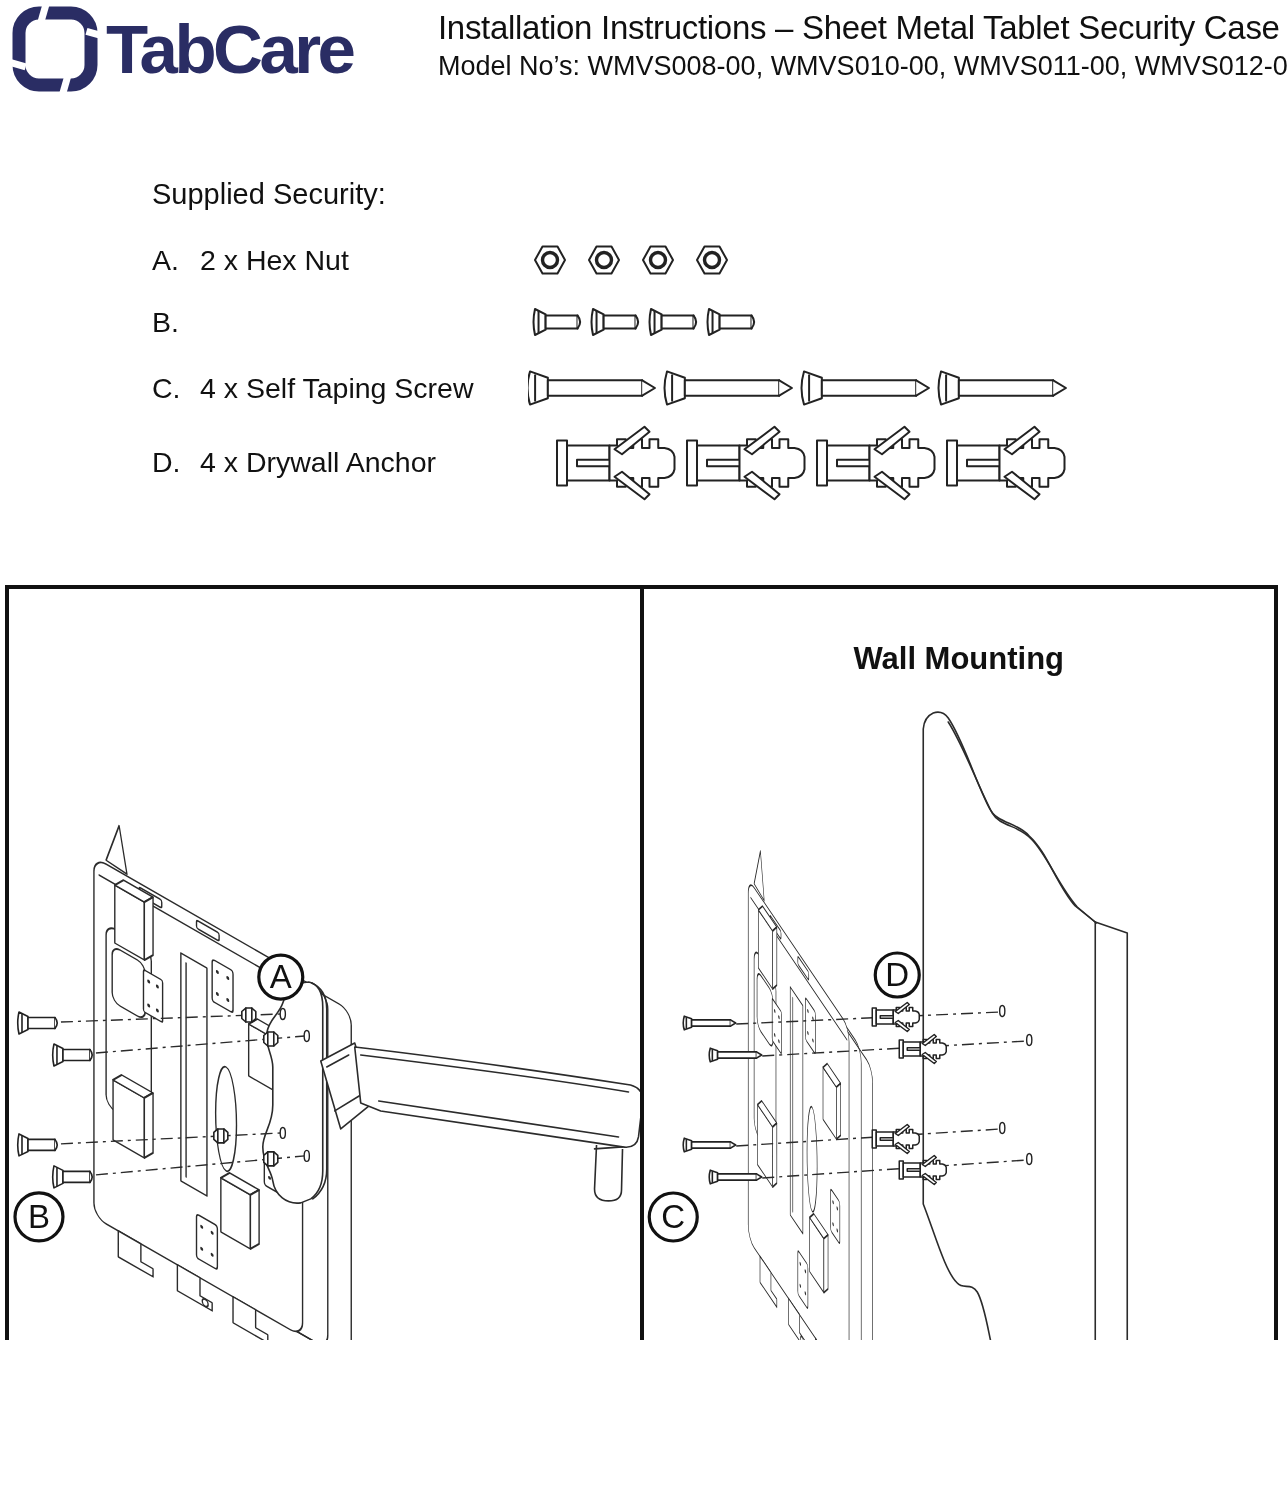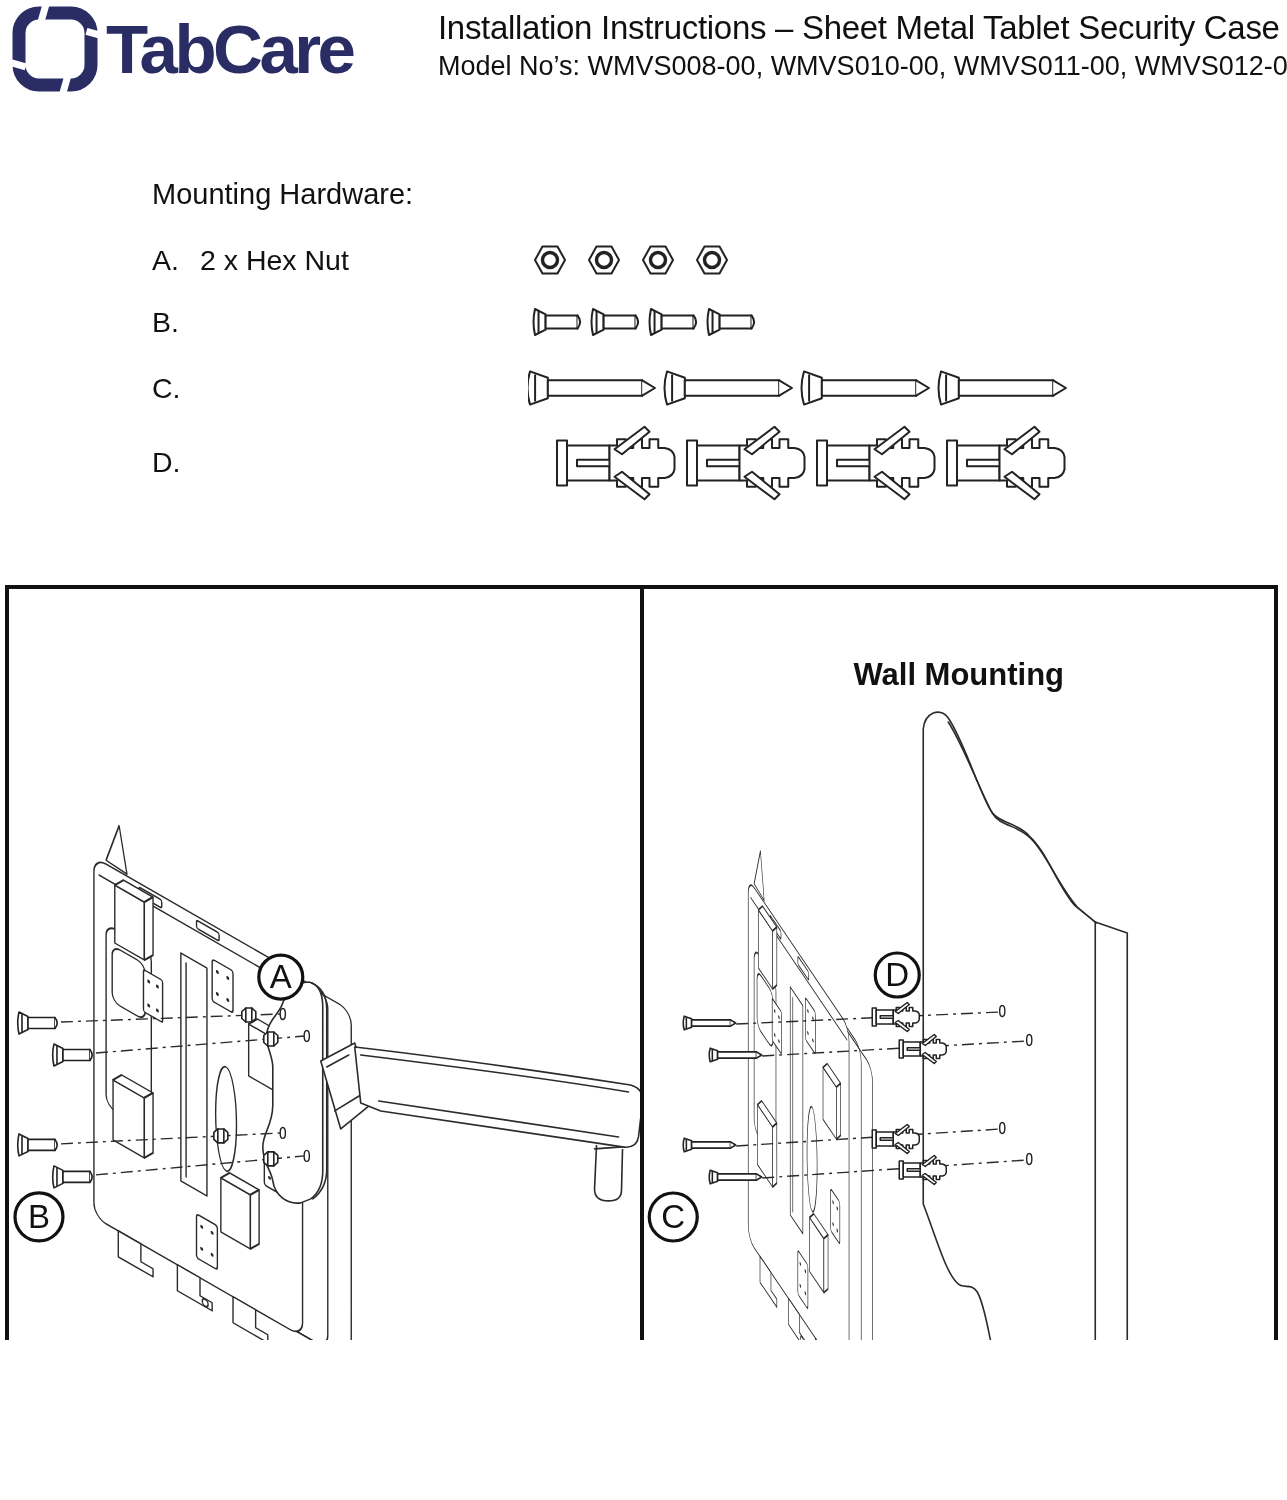--- a/index.html
+++ b/index.html
@@ -19,21 +19,21 @@
   .hw-row{position:absolute;left:0;right:0;height:60px;}
   .hw-letter{position:absolute;left:152px;top:0;line-height:44px;font-size:28.5px;}
   .hw-label{position:absolute;left:200px;top:0;line-height:44px;font-size:28.5px;}
   .hw-icons{position:absolute;}
   
   .panels{position:absolute;left:5px;top:585px;width:1273px;height:906px;border:4px solid #111;
           display:flex;box-sizing:border-box;}
   .panel{position:relative;flex:1 1 50%;}
   .panel.left{border-right:4px solid #111;}
   .panel-title{position:absolute;top:52px;left:0;right:0;text-align:center;font-size:31px;font-weight:700;}
-  .panel-title.shifted{margin-top:16px;}
+  .panel-title.shifted{}
   .diagram{position:absolute;inset:0;width:100%;height:100%;}
   
   .ln{fill:none;stroke:#2b2b2b;stroke-width:1.6;stroke-linejoin:round;stroke-linecap:round;}
   .lnw{fill:#fff;stroke:#2b2b2b;stroke-width:1.6;stroke-linejoin:round;}
   .ln2{fill:#fff;stroke:#222;stroke-width:2;stroke-linejoin:round;}
   .dot{fill:#2b2b2b;stroke:none;}
   .dash{fill:none;stroke:#2b2b2b;stroke-width:1.4;stroke-dasharray:12 5 3 5;}
   .glyph{fill:#fff;stroke:#222;stroke-linejoin:round;stroke-linecap:round;}
   .callout circle{fill:#fff;stroke:#111;stroke-width:3.2;}
   .callout text{font-size:33px;fill:#111;text-anchor:middle;font-family:"Liberation Sans",sans-serif;}
@@ -159,21 +159,21 @@
       </svg>
       <span class="logo-text">TabCare</span>
     </div>
     <div class="titles">
       <div class="doc-title">Installation Instructions – Sheet Metal Tablet Security Case</div>
       <div class="model-line">Model No’s: WMVS008-00, WMVS010-00, WMVS011-00, WMVS012-00</div>
     </div>
   </div>
 
   <div class="hw">
-    <div class="hw-heading">Mounting Hardware:</div>
+    <div class="hw-heading">Supplied Security:</div>
 
     <div class="hw-row" style="top:238px">
       <span class="hw-letter">A.</span>
       <span class="hw-label">2 x Hex Nut</span>
       <svg class="hw-icons" style="left:533px;top:4px" width="212" height="36">
         <use href="#nutF" transform="translate(17,18)"></use>
           <use href="#nutF" transform="translate(71,18)"></use>
         <use href="#nutF" transform="translate(125,18)"></use>
           <use href="#nutF" transform="translate(179,18)"></use>
       </svg>
@@ -184,30 +184,32 @@
       <svg class="hw-icons" style="left:531px;top:2px" width="232" height="40">
         <use href="#screwS" class="glyph" style="stroke-width:1.7" transform="translate(4,20) scale(1.18)"></use>
         <use href="#screwS" class="glyph" style="stroke-width:1.7" transform="translate(62,20) scale(1.18)"></use>
         <use href="#screwS" class="glyph" style="stroke-width:1.7" transform="translate(120,20) scale(1.18)"></use>
         <use href="#screwS" class="glyph" style="stroke-width:1.7" transform="translate(178,20) scale(1.18)"></use>
       </svg>
     </div>
 
     <div class="hw-row" style="top:366px">
       <span class="hw-letter">C.</span>
+      <span class="hw-label">4 x Self Taping Screw</span>
       <svg class="hw-icons" style="left:528px;top:2px" width="545" height="40">
         <use href="#screwL" class="glyph" style="stroke-width:0.78" transform="translate(2,20) scale(2.55)"></use>
         <use href="#screwL" class="glyph" style="stroke-width:0.78" transform="translate(139,20) scale(2.55)"></use>
         <use href="#screwL" class="glyph" style="stroke-width:0.78" transform="translate(276,20) scale(2.55)"></use>
         <use href="#screwL" class="glyph" style="stroke-width:0.78" transform="translate(413,20) scale(2.55)"></use>
       </svg>
     </div>
 
     <div class="hw-row" style="top:440px">
       <span class="hw-letter">D.</span>
+      <span class="hw-label">4 x Drywall Anchor</span>
       <svg class="hw-icons" style="left:556px;top:-17px" width="515" height="80">
         <use href="#anchorG" class="glyph" style="stroke-width:0.8" transform="translate(1,40) scale(2.5)"></use>
         <use href="#anchorG" class="glyph" style="stroke-width:0.8" transform="translate(131,40) scale(2.5)"></use>
         <use href="#anchorG" class="glyph" style="stroke-width:0.8" transform="translate(261,40) scale(2.5)"></use>
         <use href="#anchorG" class="glyph" style="stroke-width:0.8" transform="translate(391,40) scale(2.5)"></use>
       </svg>
     </div>
   </div>
 
   <div class="panels">

